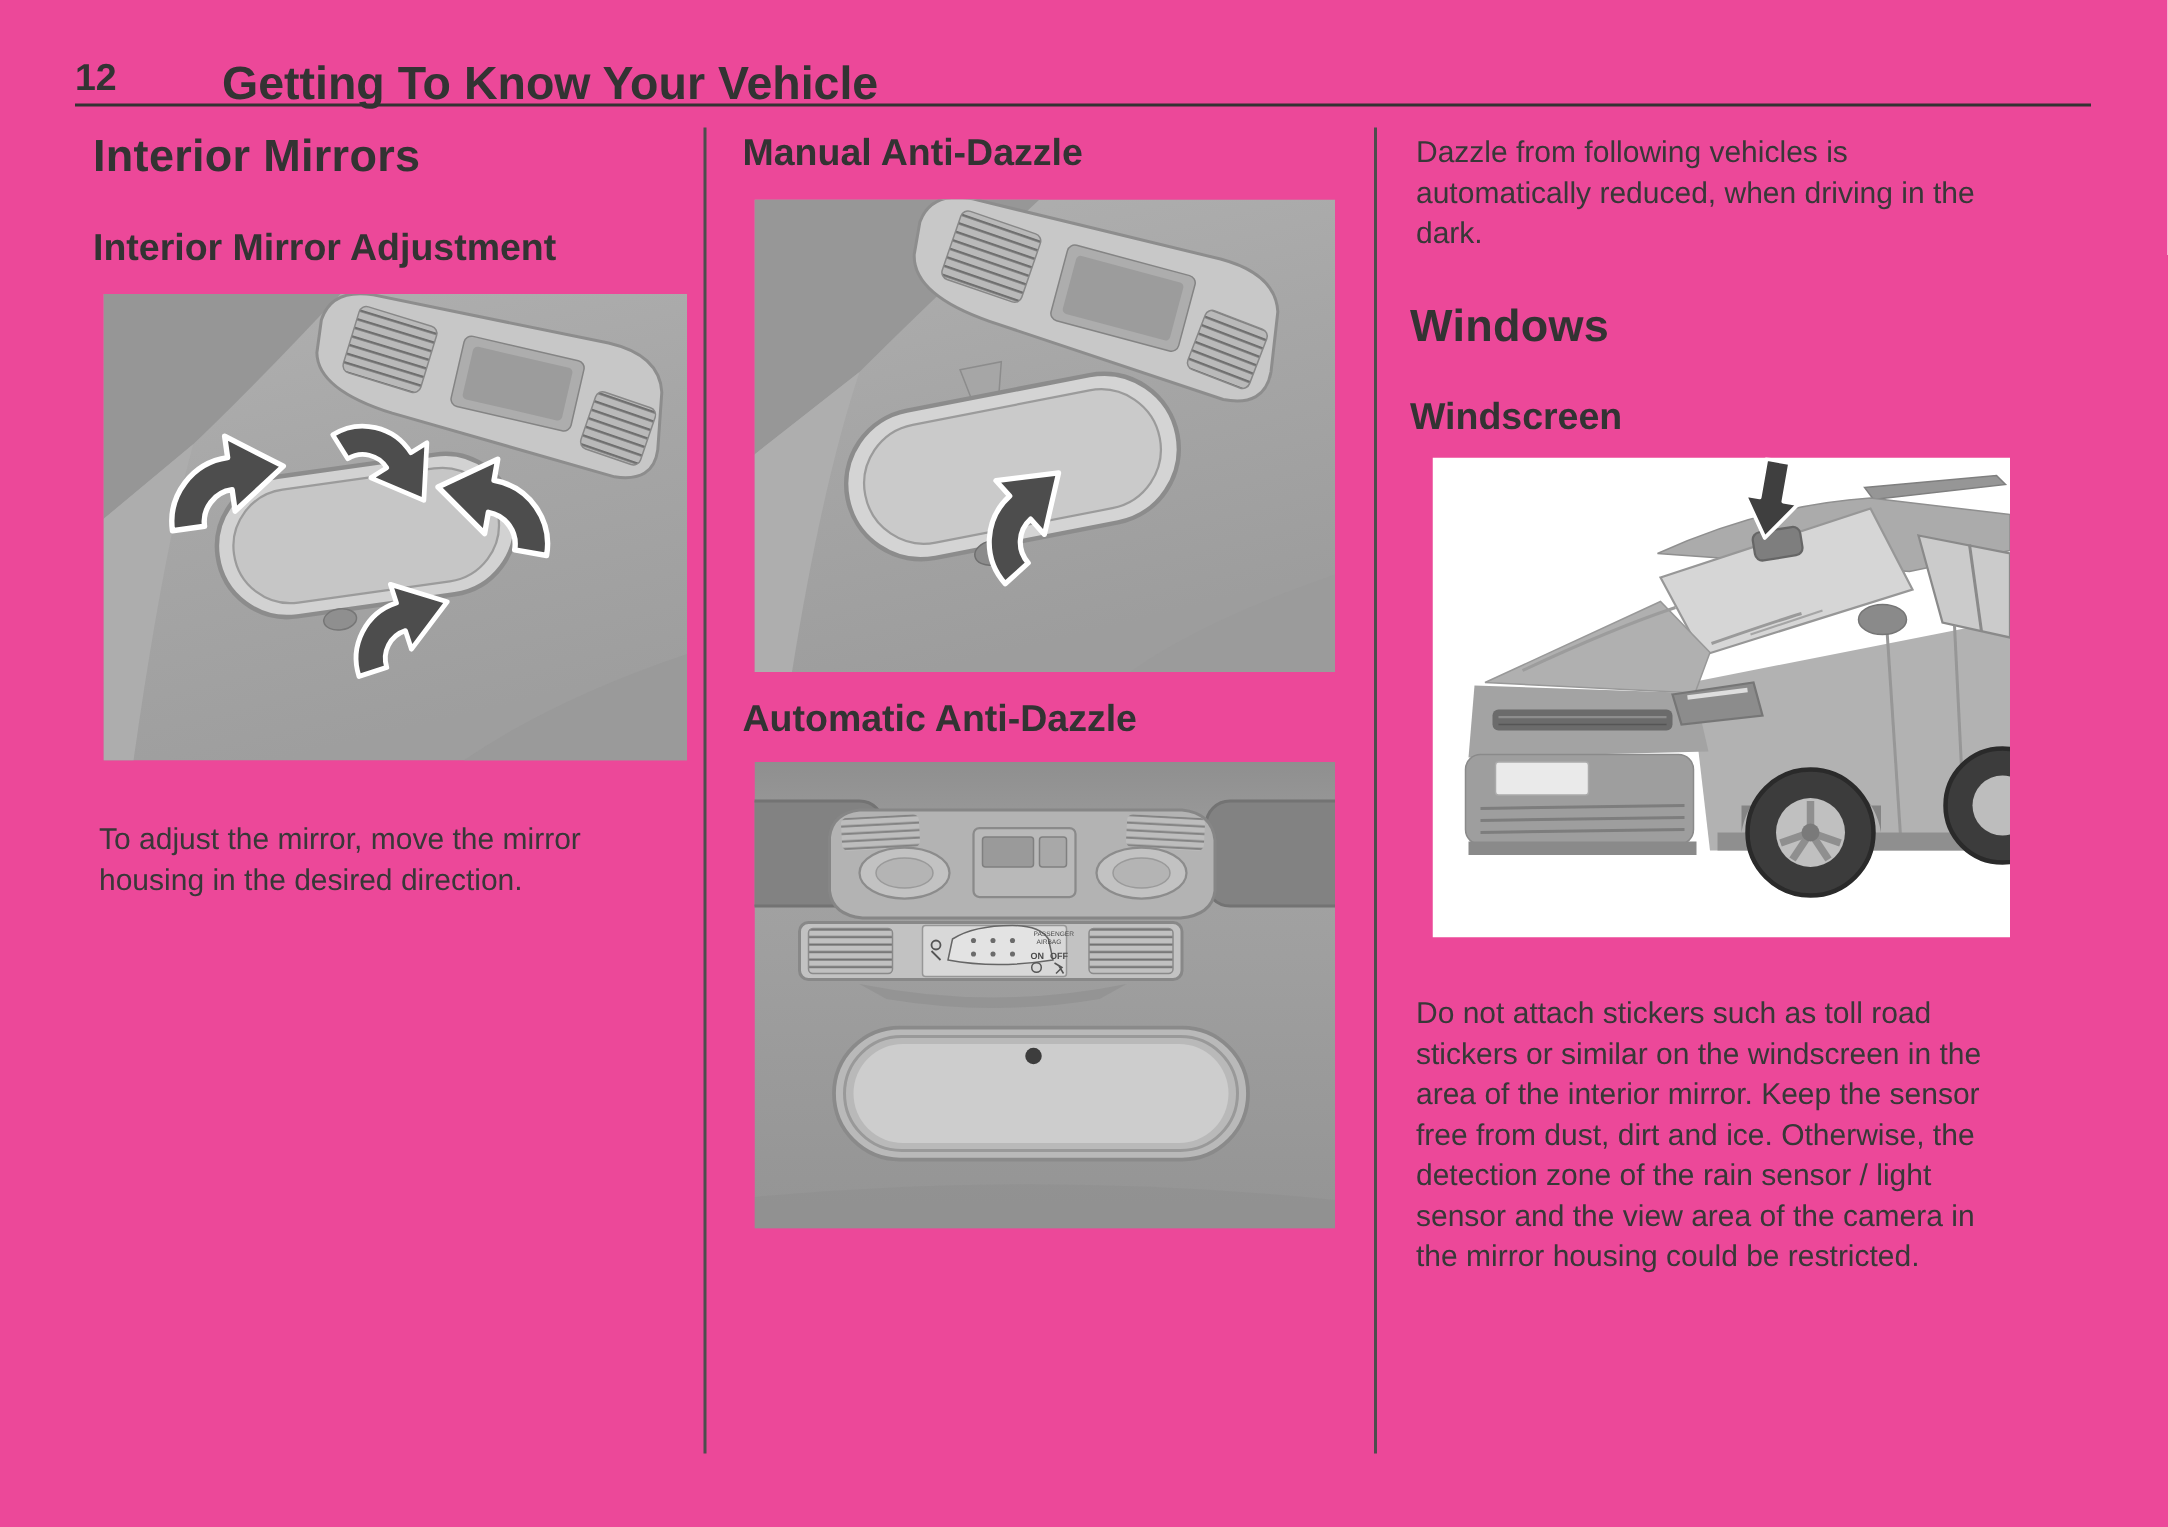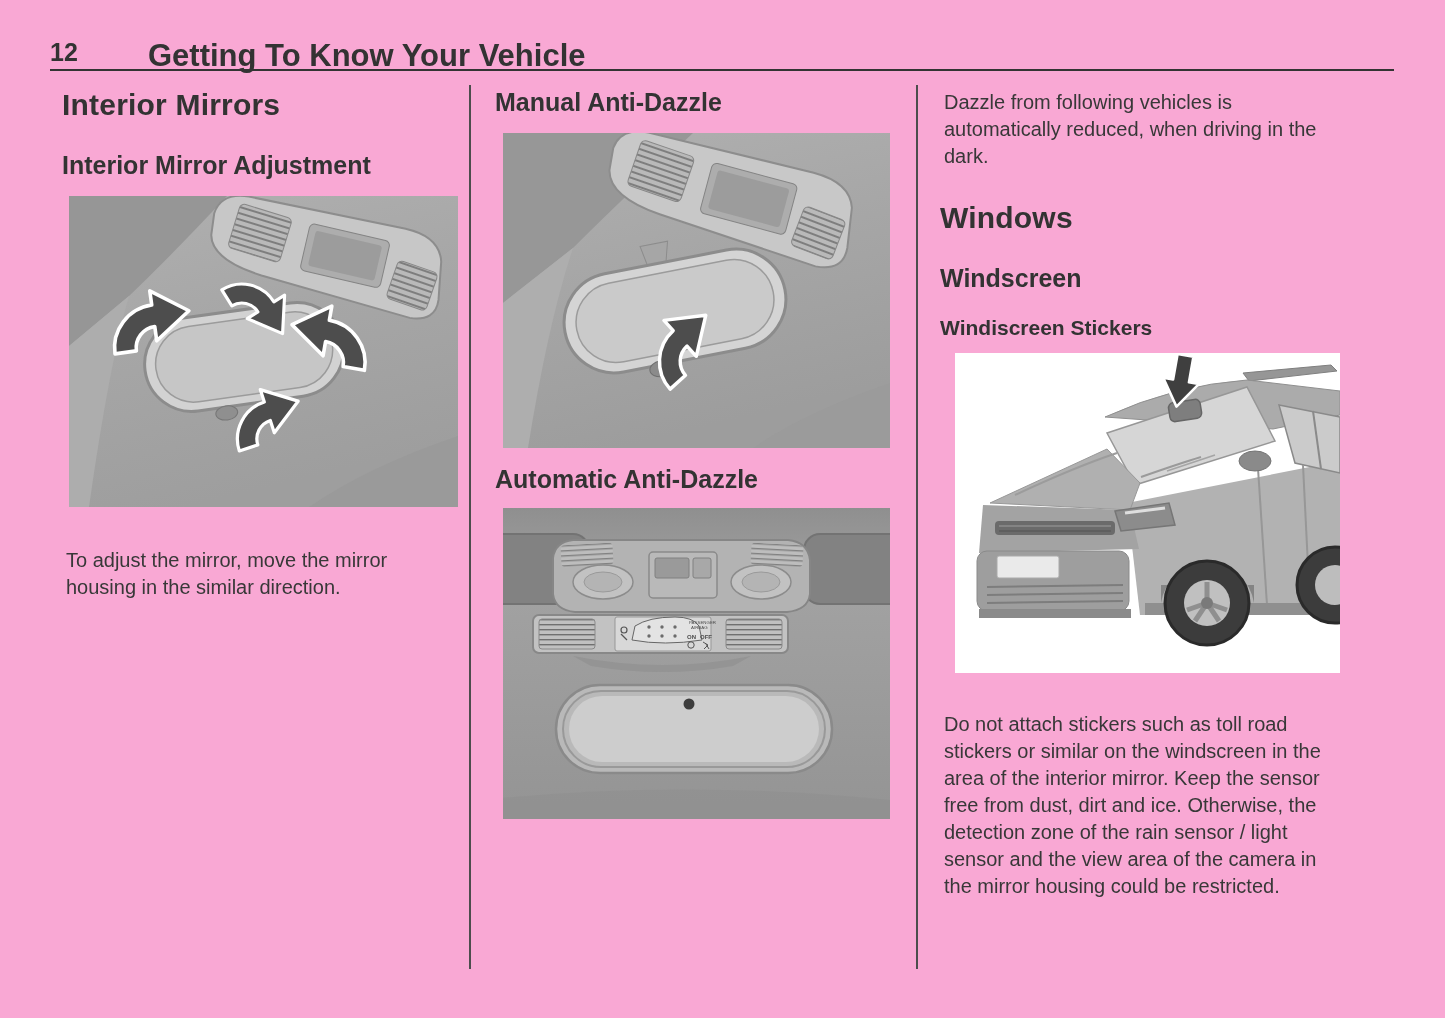--- a/index.html
+++ b/index.html
@@ -1,17 +1,17 @@
 <!DOCTYPE html>
 <html><head>
 <meta charset="utf-8">
 <style>
   html,body{margin:0;padding:0;background:#ffffff;}
   .page{
-    position:relative;width:1445px;height:1018px;background:#f9a8d4;
+    position:relative;width:1445px;height:1018px;background:#ec4899;
     font-family:"Liberation Sans", sans-serif;color:#333;overflow:hidden;
   }
   
   .page-num{position:absolute;left:50px;top:38px;font-size:25px;font-weight:bold;}
   .chapter-title{position:absolute;left:148px;top:38px;font-size:31px;font-weight:bold;}
   .header-rule{position:absolute;left:50px;top:69px;width:1344px;height:2px;background:#333;}
   
   .col{position:absolute;top:85px;}
   .col1{left:62px;width:396px;}
   .col2{left:495px;width:396px;}
@@ -98,21 +98,21 @@
           </g>
         <g transform="translate(314,124) rotate(10) scale(-1.2,1.2)">
             <use href="#cva1"></use>
           </g>
         <g transform="translate(152,198) scale(1.08) rotate(-18 40 20)">
             <use href="#cva1"></use>
           </g>
       </g>
     </svg>
 
-    <p class="doc">To adjust the mirror, move the mirror housing in the similar direction.</p>
+    <p class="doc">To adjust the mirror, move the mirror housing in the desired direction.</p>
   </div>
 
   <div class="col col2">
     <h2 class="doc">Manual Anti-Dazzle</h2>
 
     <svg class="fig" width="387" height="315" viewBox="0 0 387 315" aria-label="interior-mirror-lever-arrow-figure">
       <defs>
         <linearGradient id="bg2" x1="0" y1="0" x2="0.3" y2="1">
           <stop offset="0" stop-color="#b0b0b0"></stop>
             <stop offset="0.5" stop-color="#a6a6a6"></stop>
@@ -213,21 +213,20 @@
         <circle cx="186" cy="196" r="5.5" fill="#3d3d3d"></circle>
       </g>
       <path d="M0,290 Q190,272 387,292 L387,311 L0,311 Z" fill="#8f8f8f" opacity="0.6"></path>
     </svg>
   </div>
 
   <div class="col col3">
     <p class="doc">Dazzle from following vehicles is automatically reduced, when driving in the dark.</p>
     <h1 class="doc">Windows</h1>
     <h2 class="doc">Windscreen</h2>
-    <h3 class="doc">Windiscreen Stickers</h3>
 
     <svg class="fig" width="385" height="320" viewBox="0 0 385 320" aria-label="vehicle-windscreen-sticker-arrow-figure">
       <rect width="385" height="320" fill="#ffffff"></rect>
       <g>
 
         <polygon points="288,20 376,12 382,18 294,28" fill="#969696" stroke="#7f7f7f" stroke-width="1"></polygon>
 
         <path d="M150,64 Q220,32 292,27 L385,38 L385,62 L318,76 Z" fill="#ababab" stroke="#8f8f8f" stroke-width="1"></path>
 
         <polygon points="172,150 385,108 385,262 185,262" fill="#b2b2b2"></polygon>

